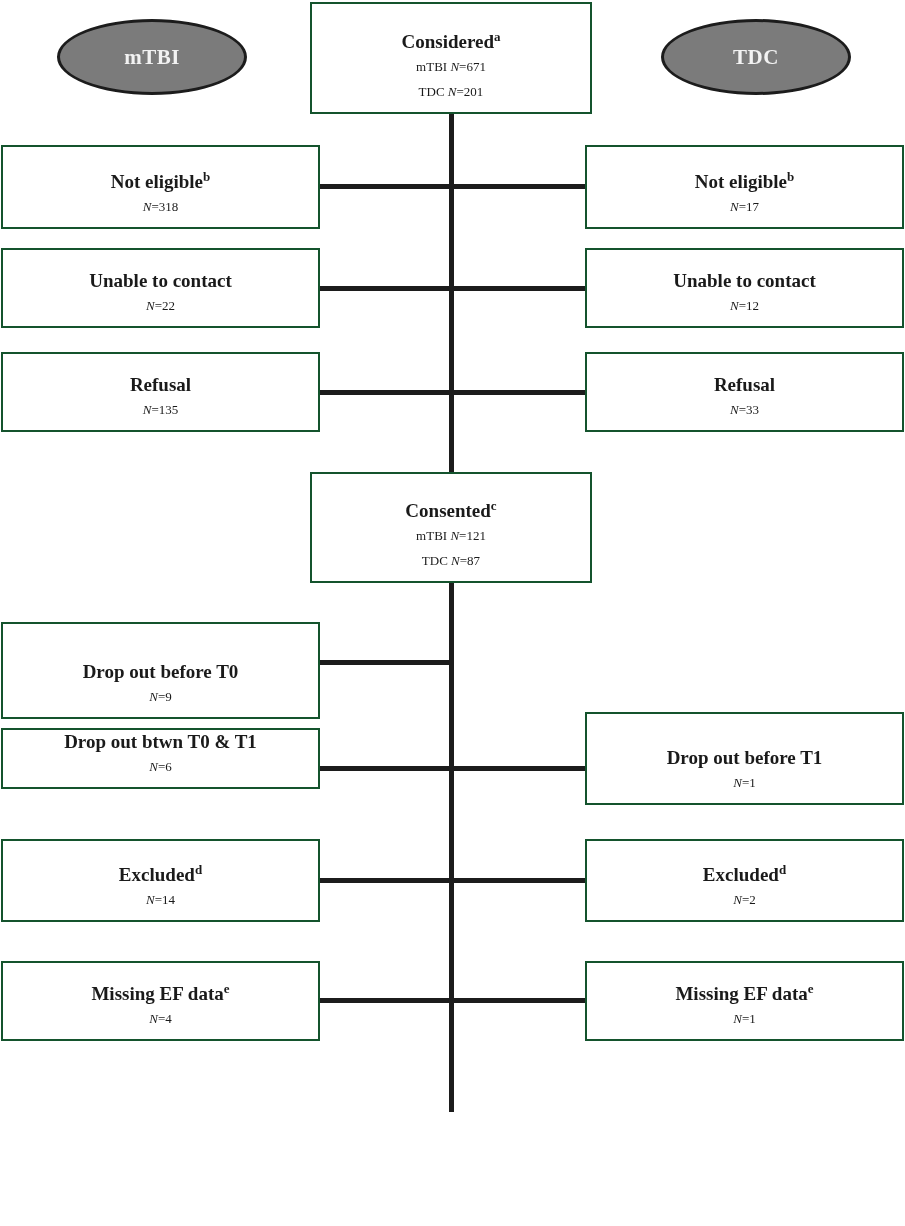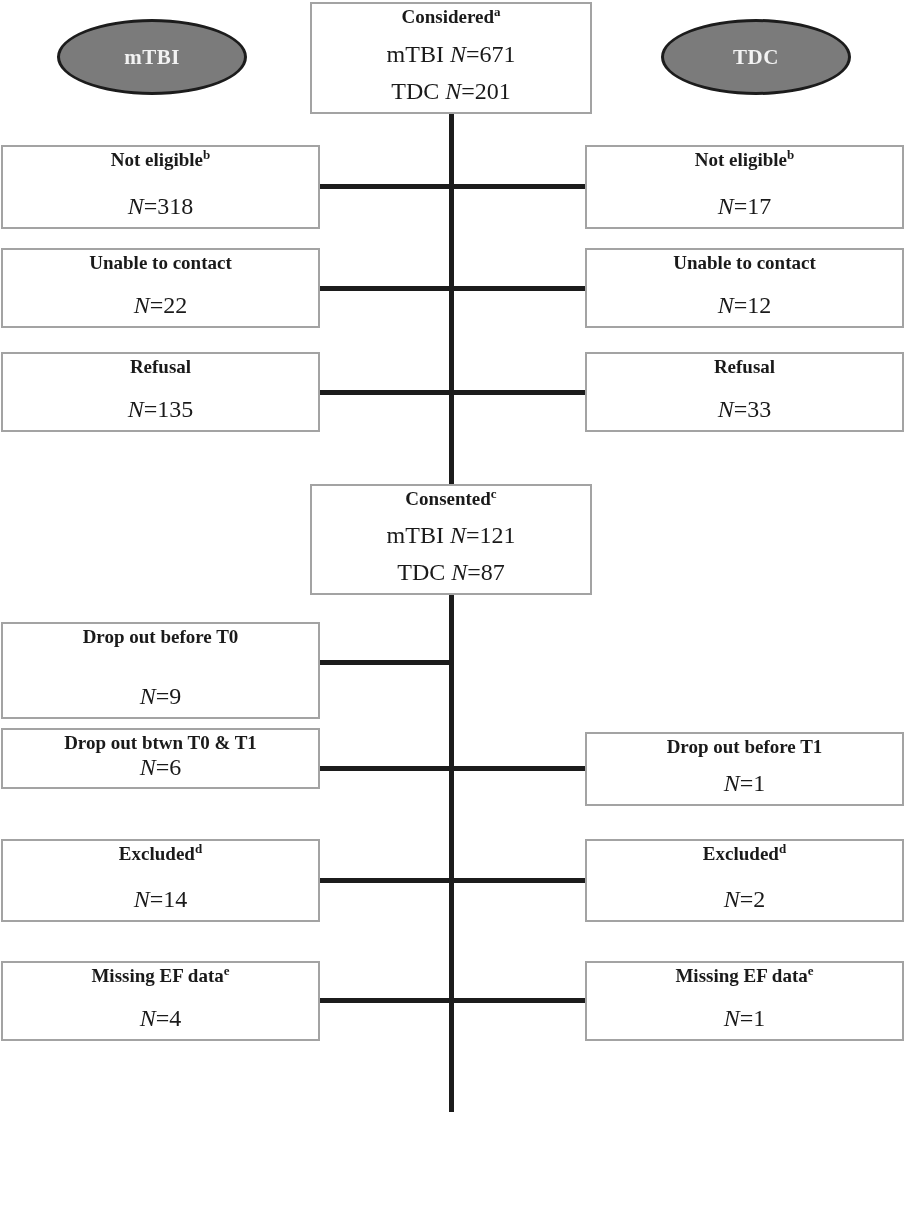--- a/index.html
+++ b/index.html
@@ -3,27 +3,27 @@
 <meta charset="utf-8">
 <style>
   html, body { margin:0; padding:0; background:#ffffff; }
   .stage {
     position:relative; width:905px; height:1226px; background:#ffffff;
     font-family:"Liberation Serif", serif; color:#1a1a1a; overflow:hidden;
   }
   .vline, .hline { position:absolute; background:#1c1c1c; z-index:1; }
   .box {
     position:absolute; box-sizing:border-box; background:#ffffff;
-    border:2px solid #a3a3a3; z-index:2;
-    display:flex; flex-direction:column; align-items:center; justify-content:space-between;
+    border:2px solid #14532d; z-index:2;
+    display:flex; flex-direction:column; align-items:center; justify-content:flex-end;
     text-align:center; padding-bottom:8px;
   }
   .box-title { font-weight:bold; font-size:19px; line-height:25px; white-space:nowrap; }
   .box-title sup { font-size:13px; line-height:0; }
-  .box-n { font-size:24px; line-height:25px; white-space:nowrap; }
+  .box-n { font-size:13px; line-height:25px; white-space:nowrap; }
   .ni { font-style:italic; }
   .ellipse {
     position:absolute; width:190px; height:76px; box-sizing:border-box;
     background:#7b7b7b; border:3px solid #1c1c1c; border-radius:50%;
     display:flex; align-items:center; justify-content:center; z-index:2;
   }
   .ellipse-label { color:#f2f2f2; font-weight:bold; font-size:21px; letter-spacing:0.5px; }
 </style>
 </head>
 <body>
@@ -53,21 +53,21 @@
   <div class="ellipse" style="left:661px; top:19px;">
     <span class="ellipse-label">TDC</span>
   </div>
 
   <div class="box" style="left:310px; top:2px; width:282px; height:112px;">
     <div class="box-title"><span>Considered</span><sup>a</sup></div>
     <div class="box-n"><span>mTBI</span> <span class="ni">N</span><span>=671</span></div>
     <div class="box-n"><span>TDC</span> <span class="ni">N</span><span>=201</span></div>
   </div>
 
-  <div class="box" style="left:310px; top:484px; width:282px; height:111px;">
+  <div class="box" style="left:310px; top:472px; width:282px; height:111px;">
     <div class="box-title"><span>Consented</span><sup>c</sup></div>
     <div class="box-n"><span>mTBI</span> <span class="ni">N</span><span>=121</span></div>
     <div class="box-n"><span>TDC</span> <span class="ni">N</span><span>=87</span></div>
   </div>
 
 
   <div class="box" style="left:1px; top:145px; width:319px; height:84px;">
     <div class="box-title"><span>Not eligible</span><sup>b</sup></div>
     <div class="box-n"><span class="ni">N</span><span>=318</span></div>
   </div>
@@ -101,21 +101,21 @@
     <div class="box-n"><span class="ni">N</span><span>=17</span></div>
   </div>
   <div class="box" style="left:585px; top:248px; width:319px; height:80px;">
     <div class="box-title"><span>Unable to contact</span><sup></sup></div>
     <div class="box-n"><span class="ni">N</span><span>=12</span></div>
   </div>
   <div class="box" style="left:585px; top:352px; width:319px; height:80px;">
     <div class="box-title"><span>Refusal</span><sup></sup></div>
     <div class="box-n"><span class="ni">N</span><span>=33</span></div>
   </div>
-  <div class="box" style="left:585px; top:732px; width:319px; height:74px;">
+  <div class="box" style="left:585px; top:712px; width:319px; height:93px;">
     <div class="box-title"><span>Drop out before T1</span><sup></sup></div>
     <div class="box-n"><span class="ni">N</span><span>=1</span></div>
   </div>
   <div class="box" style="left:585px; top:839px; width:319px; height:83px;">
     <div class="box-title"><span>Excluded</span><sup>d</sup></div>
     <div class="box-n"><span class="ni">N</span><span>=2</span></div>
   </div>
   <div class="box" style="left:585px; top:961px; width:319px; height:80px;">
     <div class="box-title"><span>Missing EF data</span><sup>e</sup></div>
     <div class="box-n"><span class="ni">N</span><span>=1</span></div>

